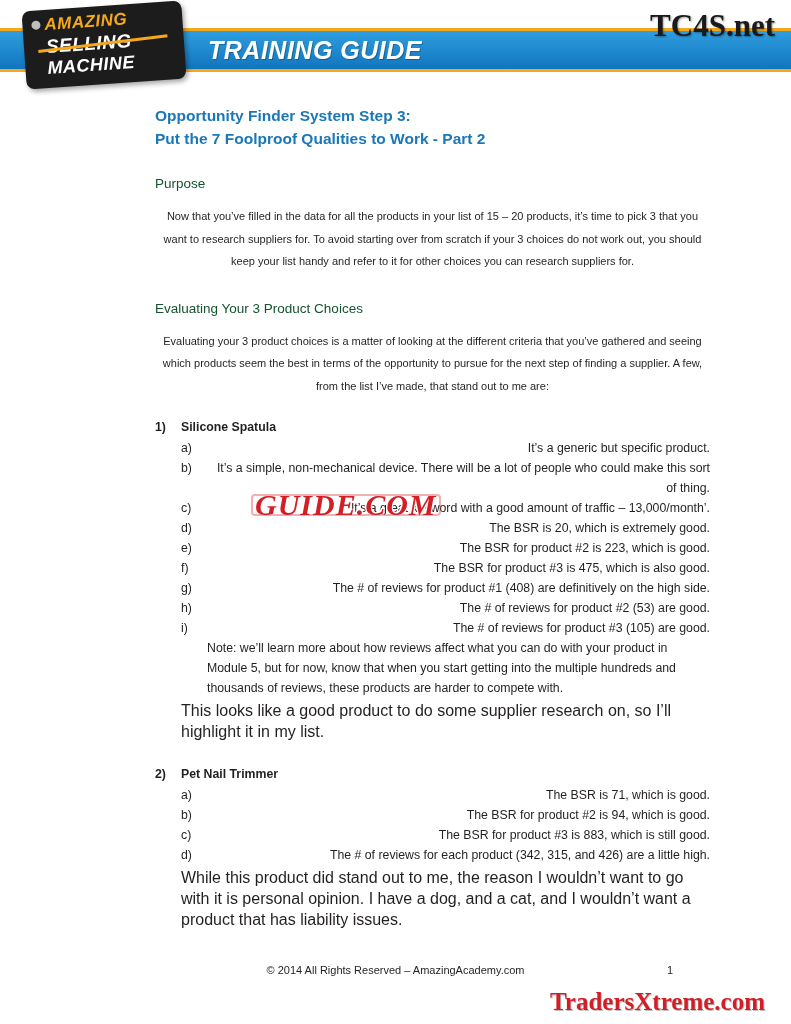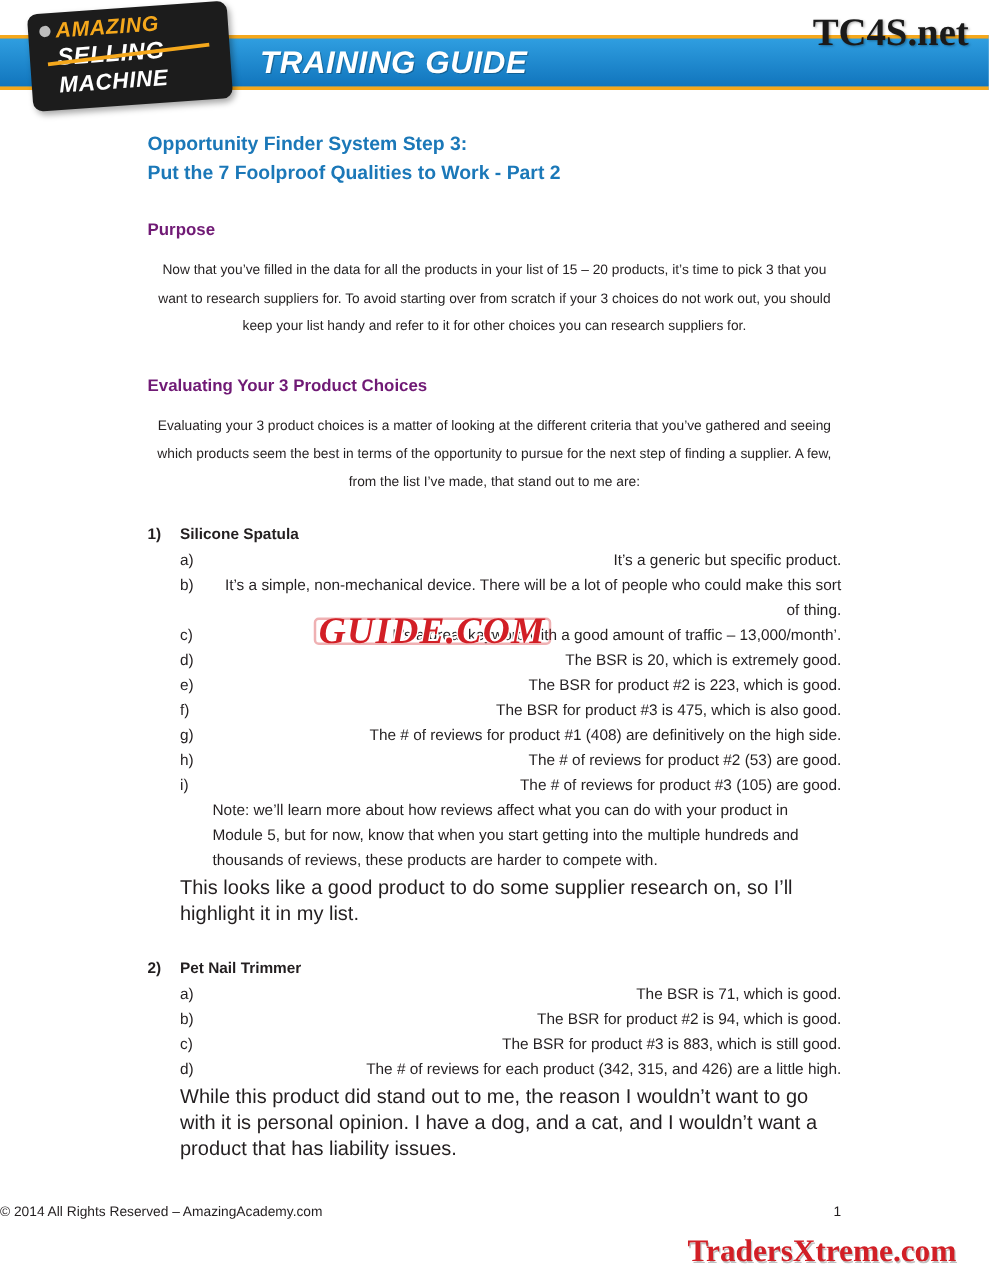--- a/index.html
+++ b/index.html
@@ -115,38 +115,39 @@
     background: #f5a81c;
     transform: rotate(-3deg);
   }
 
   
   .page {
     position: absolute;
     top: 104px;
     left: 0;
     width: 673px;
+    padding-left: 37px;
   }
   .content {
     margin: 0 118px 0 118px;
     width: 555px;
   }
   h1.doc-title {
     font-size: 15.5px;
     line-height: 23px;
     color: #1b78b8;
     font-weight: bold;
     margin: 0 0 26px 0;
   }
   h1.doc-title .l2 { display: block; }
 
   h2.section {
     font-size: 13.5px;
-    color: #701a75;
-    font-weight: bold;
+    color: #14532d;
+    font-weight: normal;
     margin: 0 0 14px 0;
   }
   h2.section.spaced { margin-top: 28px; }
 
   p.body {
     font-size: 11px;
     line-height: 22.5px;
     margin: 0 0 20px 0;
     color: #231f20;
     text-align: center;
@@ -239,20 +240,21 @@
     position: absolute;
     bottom: 60px;
     left: 0;
     width: 791px;
     font-size: 11px;
     color: #231f20;
   }
   .footer .copy {
     position: absolute;
     left: 0; right: 0;
+    text-align: center;
   }
   .footer .pageno {
     position: absolute;
     right: 118px;
   }
 </style>
 </head>
 <body>
 
 <div class="header">

